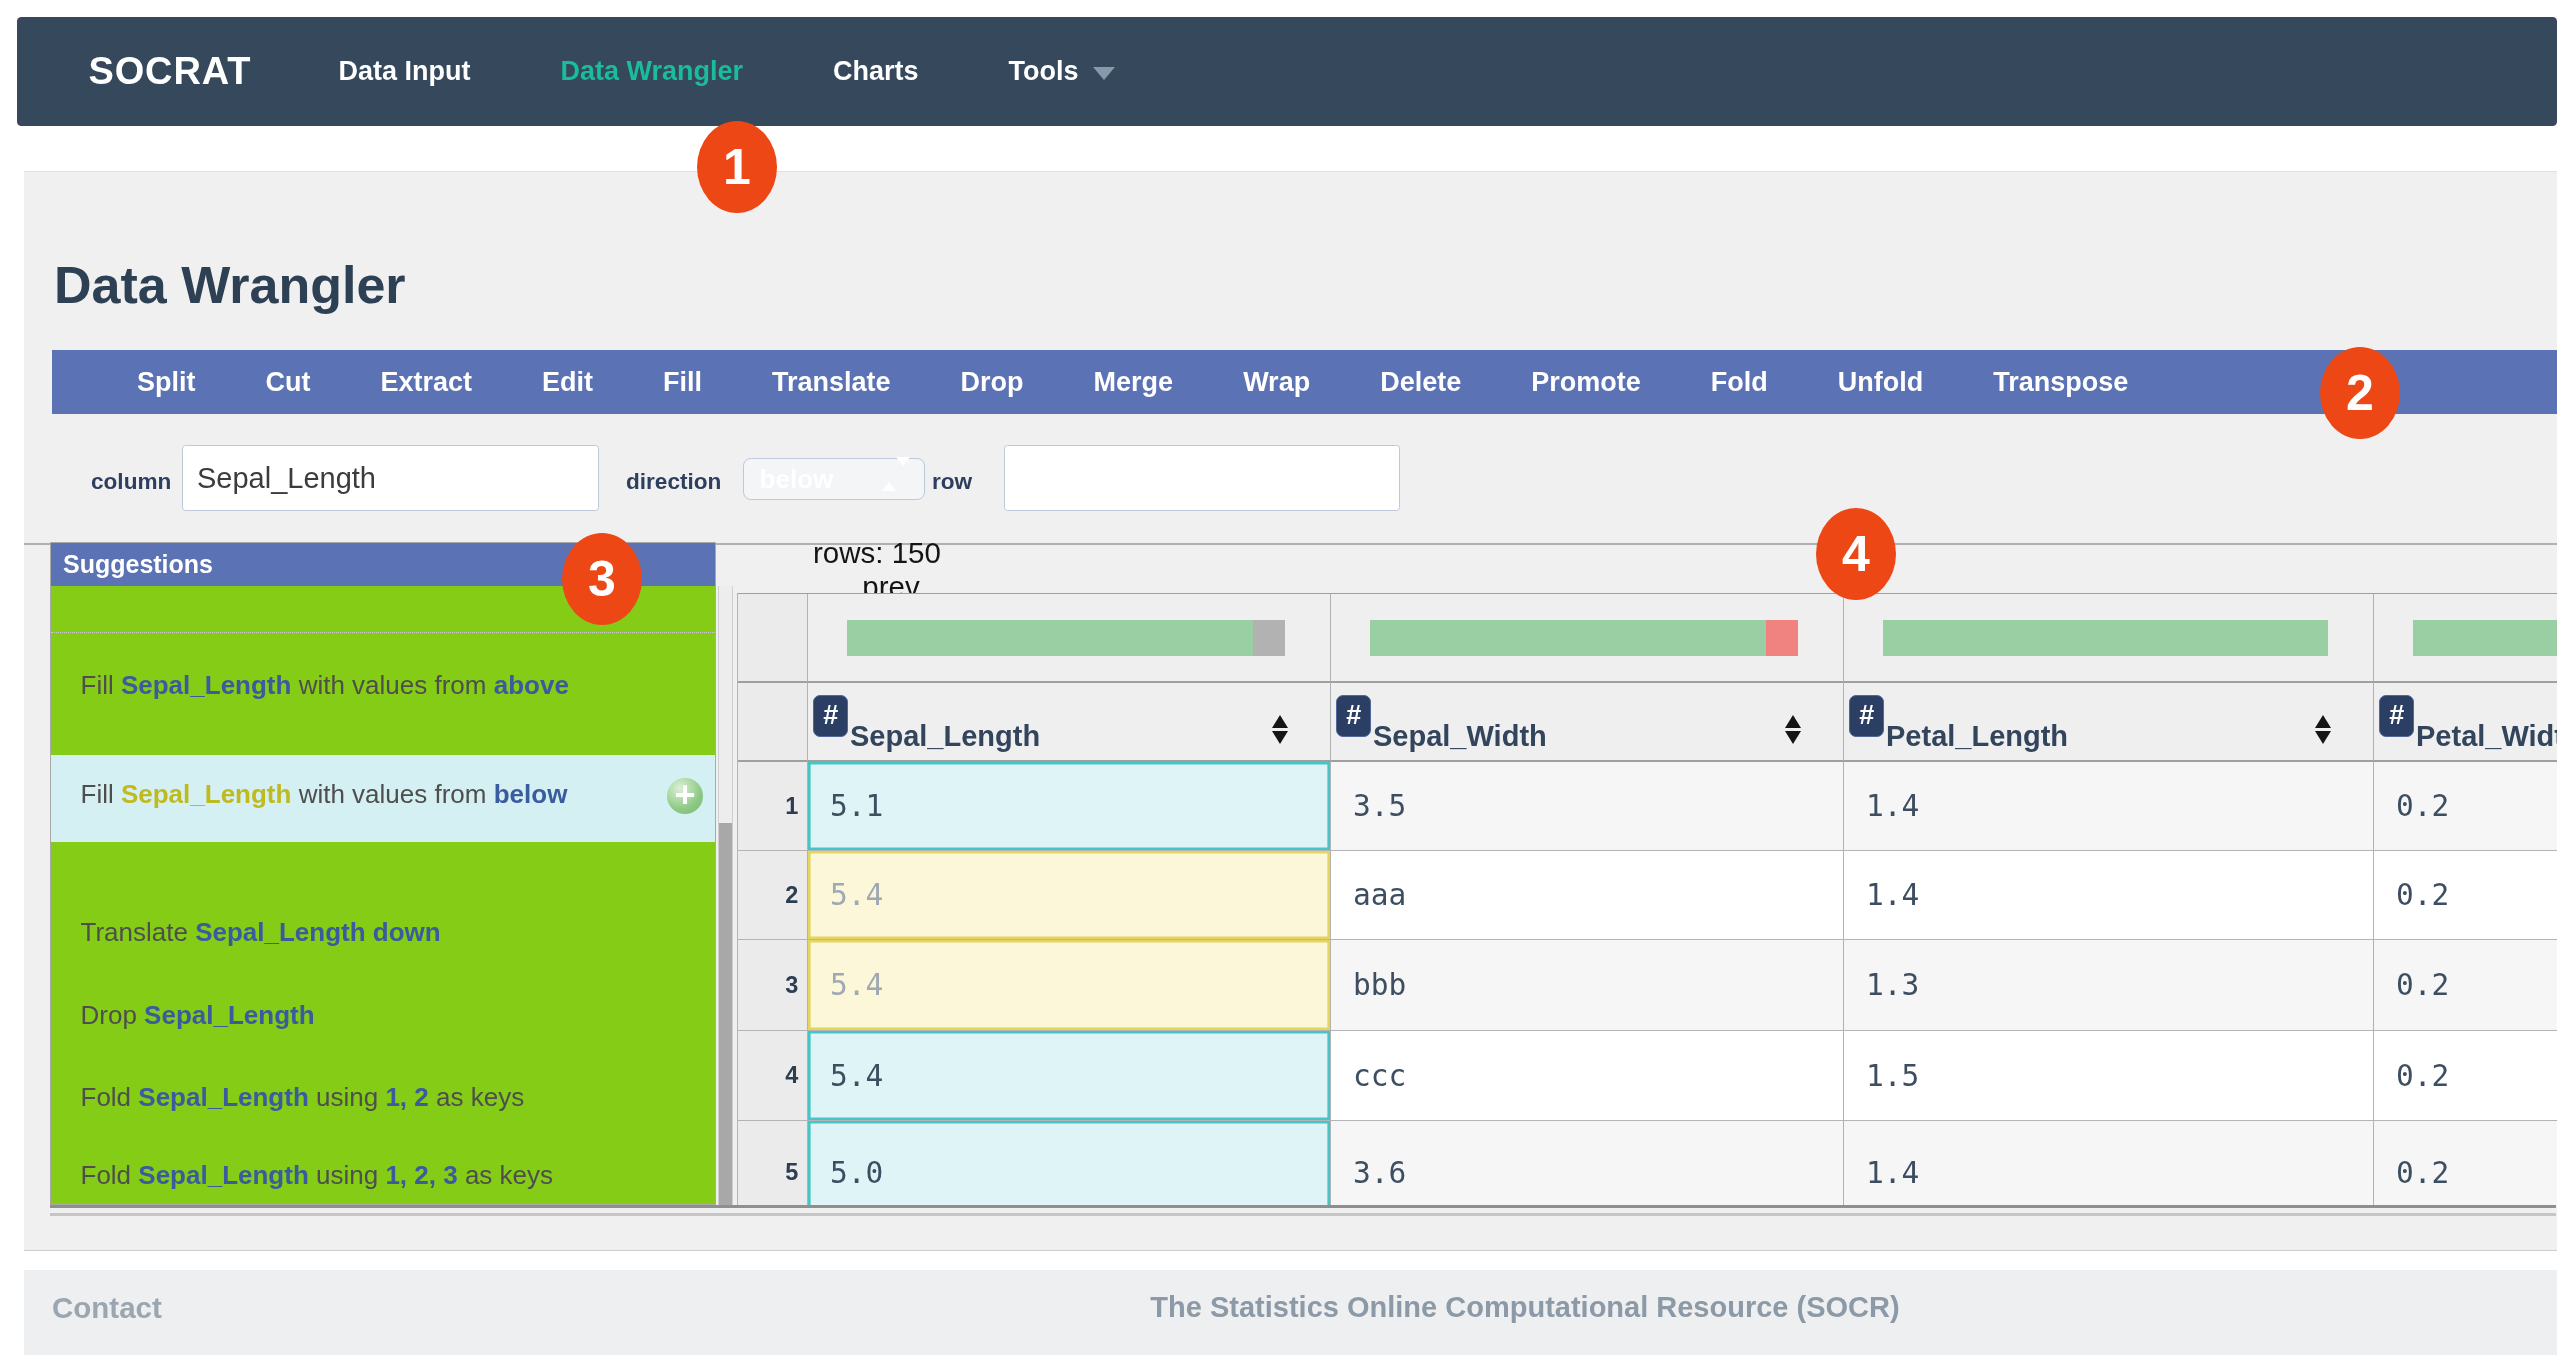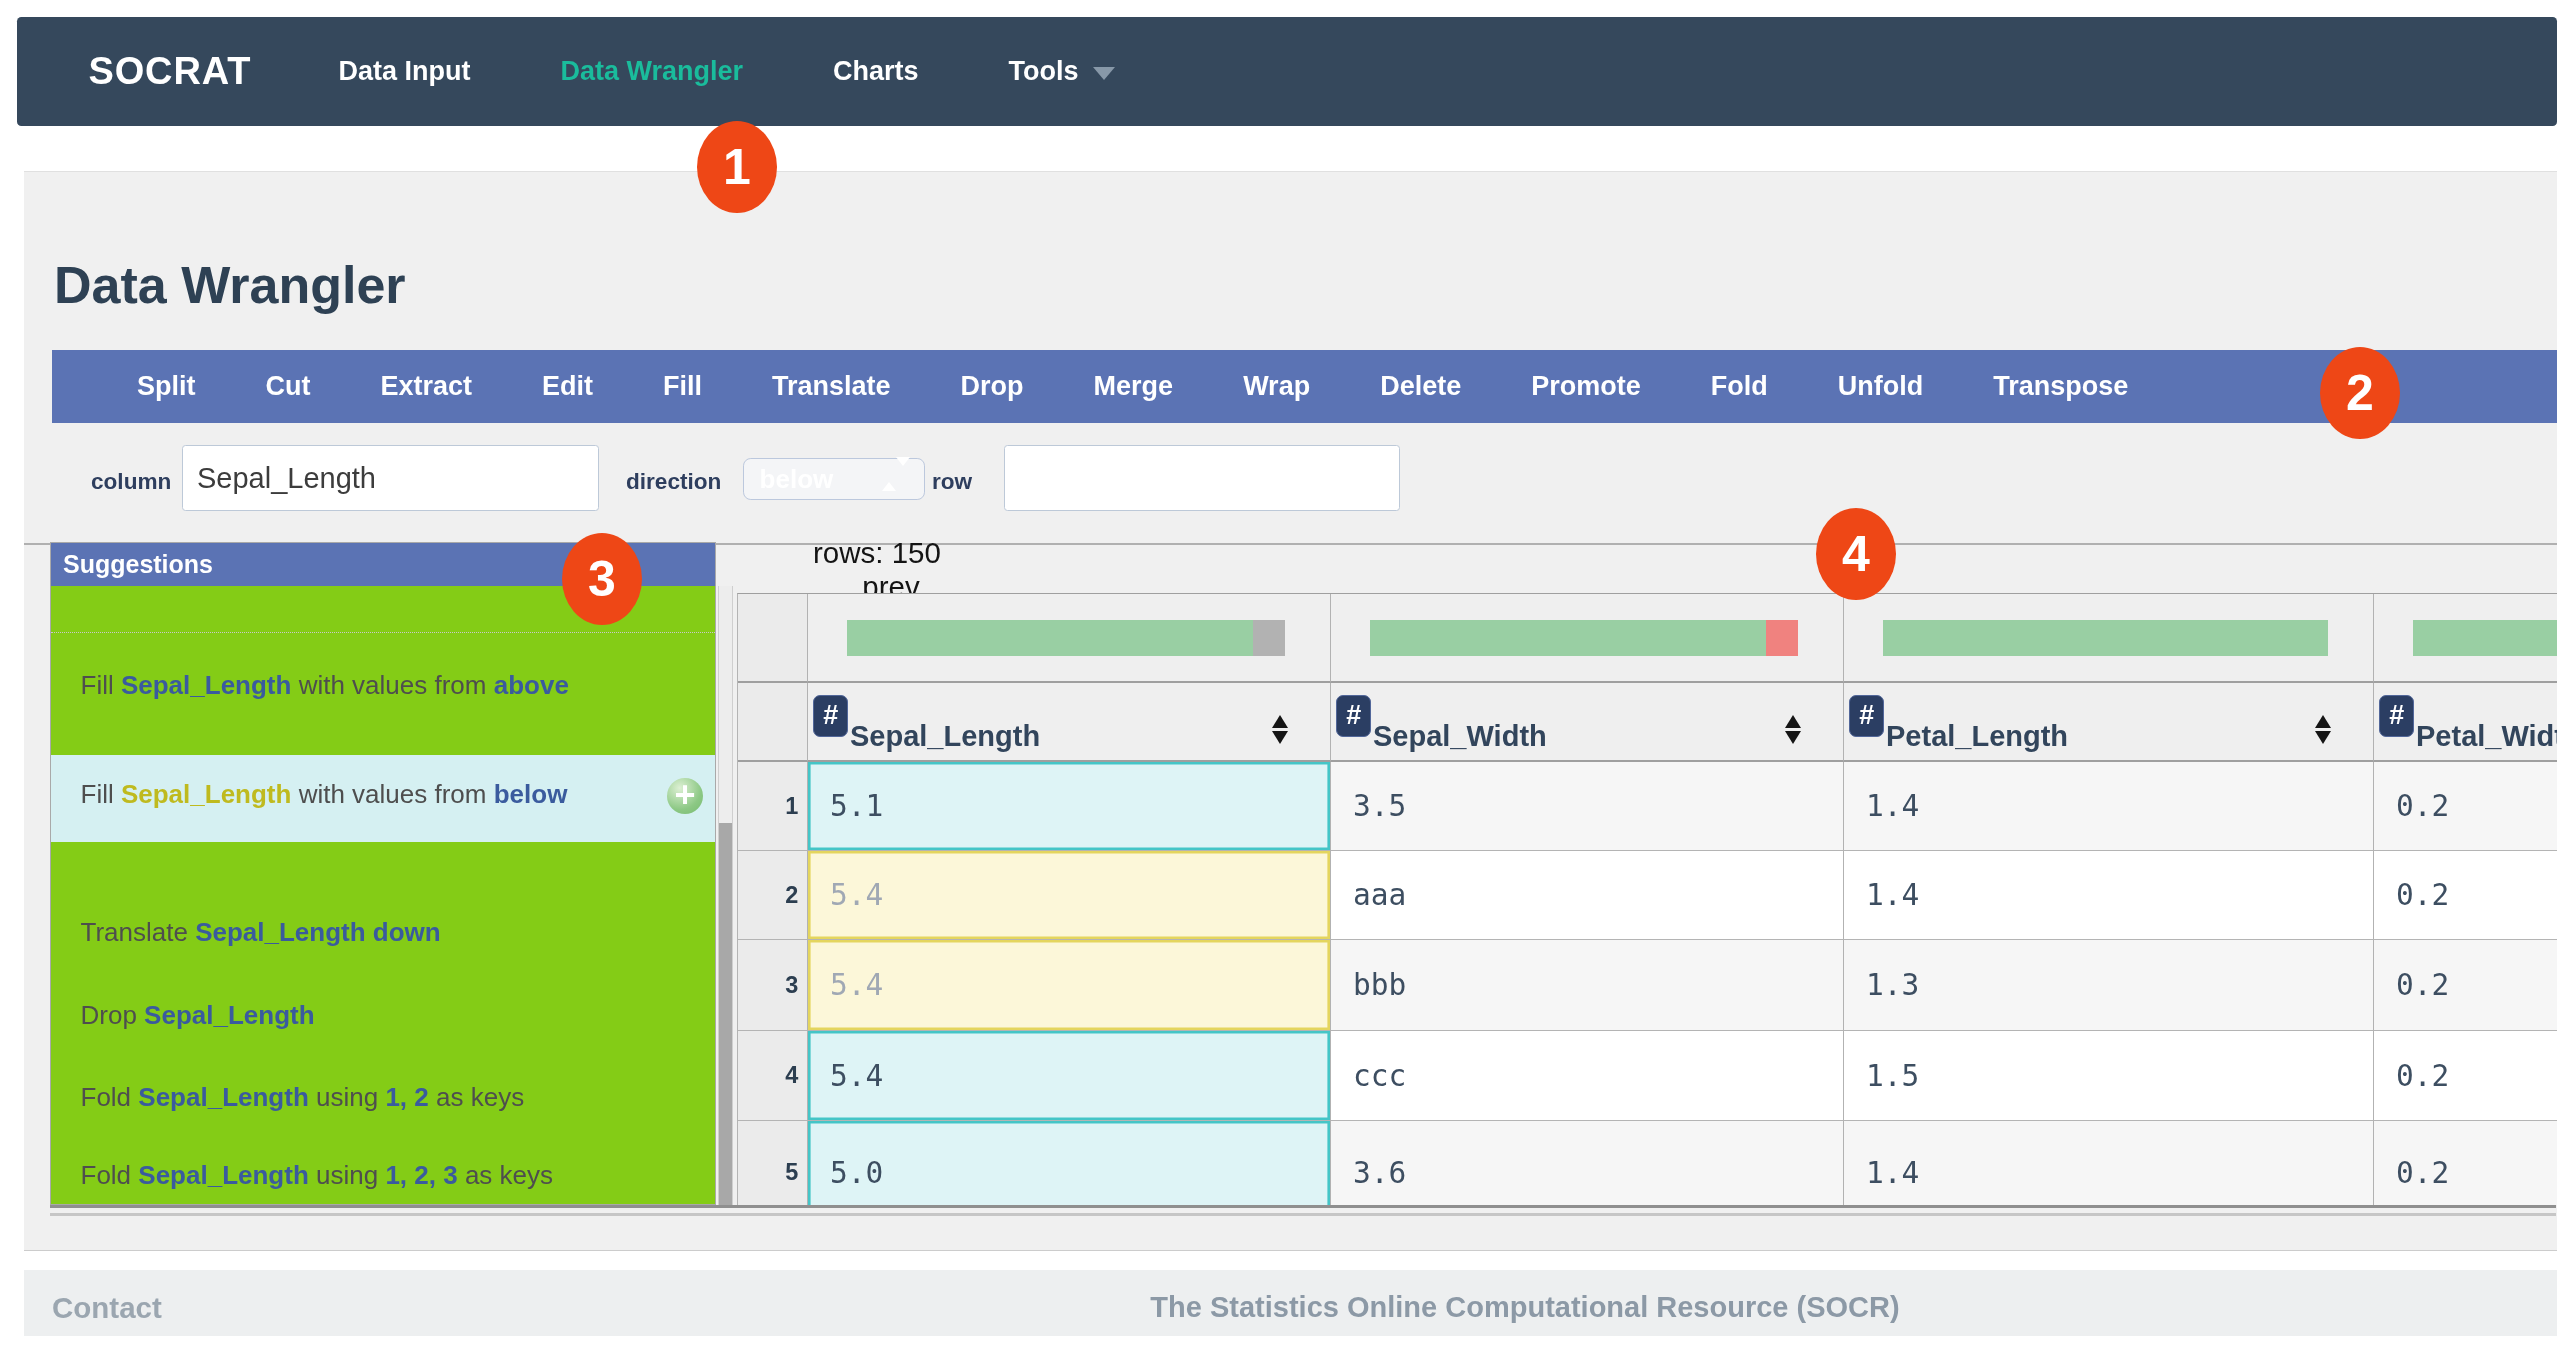--- a/index.html
+++ b/index.html
@@ -20,21 +20,21 @@
 
   
   #content { position:absolute; left:24px; top:171px; width:2533px; height:1080px;
              background:#f0f0f0; border-top:0.9px solid #e0e0e0; border-bottom:0.9px solid #cccccc; }
 
   
   #page-title { position:absolute; left:54px; top:255px; font-size:52px; font-weight:bold;
                 color:#2e4154; }
 
   
-  #toolbar { position:absolute; left:52px; top:350px; width:2505px; height:73px;
+  #toolbar { position:absolute; left:52px; top:350px; width:2505px; height:64px;
              background:#5b73b4; display:flex; align-items:center; padding-left:85px; gap:70px; }
   .tb-item { color:#ffffff; font-size:27px; font-weight:bold; cursor:pointer; white-space:nowrap; }
 
   
   .form-label { position:absolute; font-size:22.6px; font-weight:bold; color:#2e3e5e; top:469px; }
   #lbl-column { left:91px; }
   #lbl-direction { left:626px; }
   #lbl-row { left:932px;text-align:right; }
   .form-input { position:absolute; top:445px; height:66px; background:#ffffff;
                 border:1.7px solid #bdc9d8; border-radius:3.5px; font-size:29px; color:#3c3c3c;
@@ -116,21 +116,21 @@
   .dcell.odd { background:#f6f6f6; }
   .dcell.even { background:#ffffff; }
   .dcell.hl-cyan { background:#def4f6; box-shadow:inset 0 0 0 2.6px #44c5c7; }
   .dcell.hl-yellow { background:#fcf7d9; box-shadow:inset 0 0 0 2.6px #e4d55e; color:#a0a8b4; }
 
   
   #bottom-line1 { position:absolute; left:50px; top:1205px; width:2506px; height:2.6px; background:#8f8f8f; }
   #bottom-line2 { position:absolute; left:50px; top:1213px; width:2506px; height:2.6px; background:#c6c6c6; }
 
   
-  #footer { position:absolute; left:24px; top:1270px; width:2533px; height:66px; background:#edeff0; }
+  #footer { position:absolute; left:24px; top:1270px; width:2533px; height:85px; background:#edeff0; }
   #footer-contact { position:absolute; left:28px; top:21px; font-size:29.5px; font-weight:bold;
                     color:#9ba6b0; cursor:pointer; }
   #footer-center { position:absolute; left:1501px; top:21px; transform:translateX(-50%);
                    font-size:29px; font-weight:bold; color:#8c99a6; white-space:nowrap; }
 
   
   .badge { position:absolute; width:80px; height:92px; border-radius:50%; background:#ee4716;
            color:#ffffff; font-size:50px; font-weight:bold; display:flex; align-items:center;
            justify-content:center; z-index:50; }
   #badge-1 { left:697px; top:121px; }

